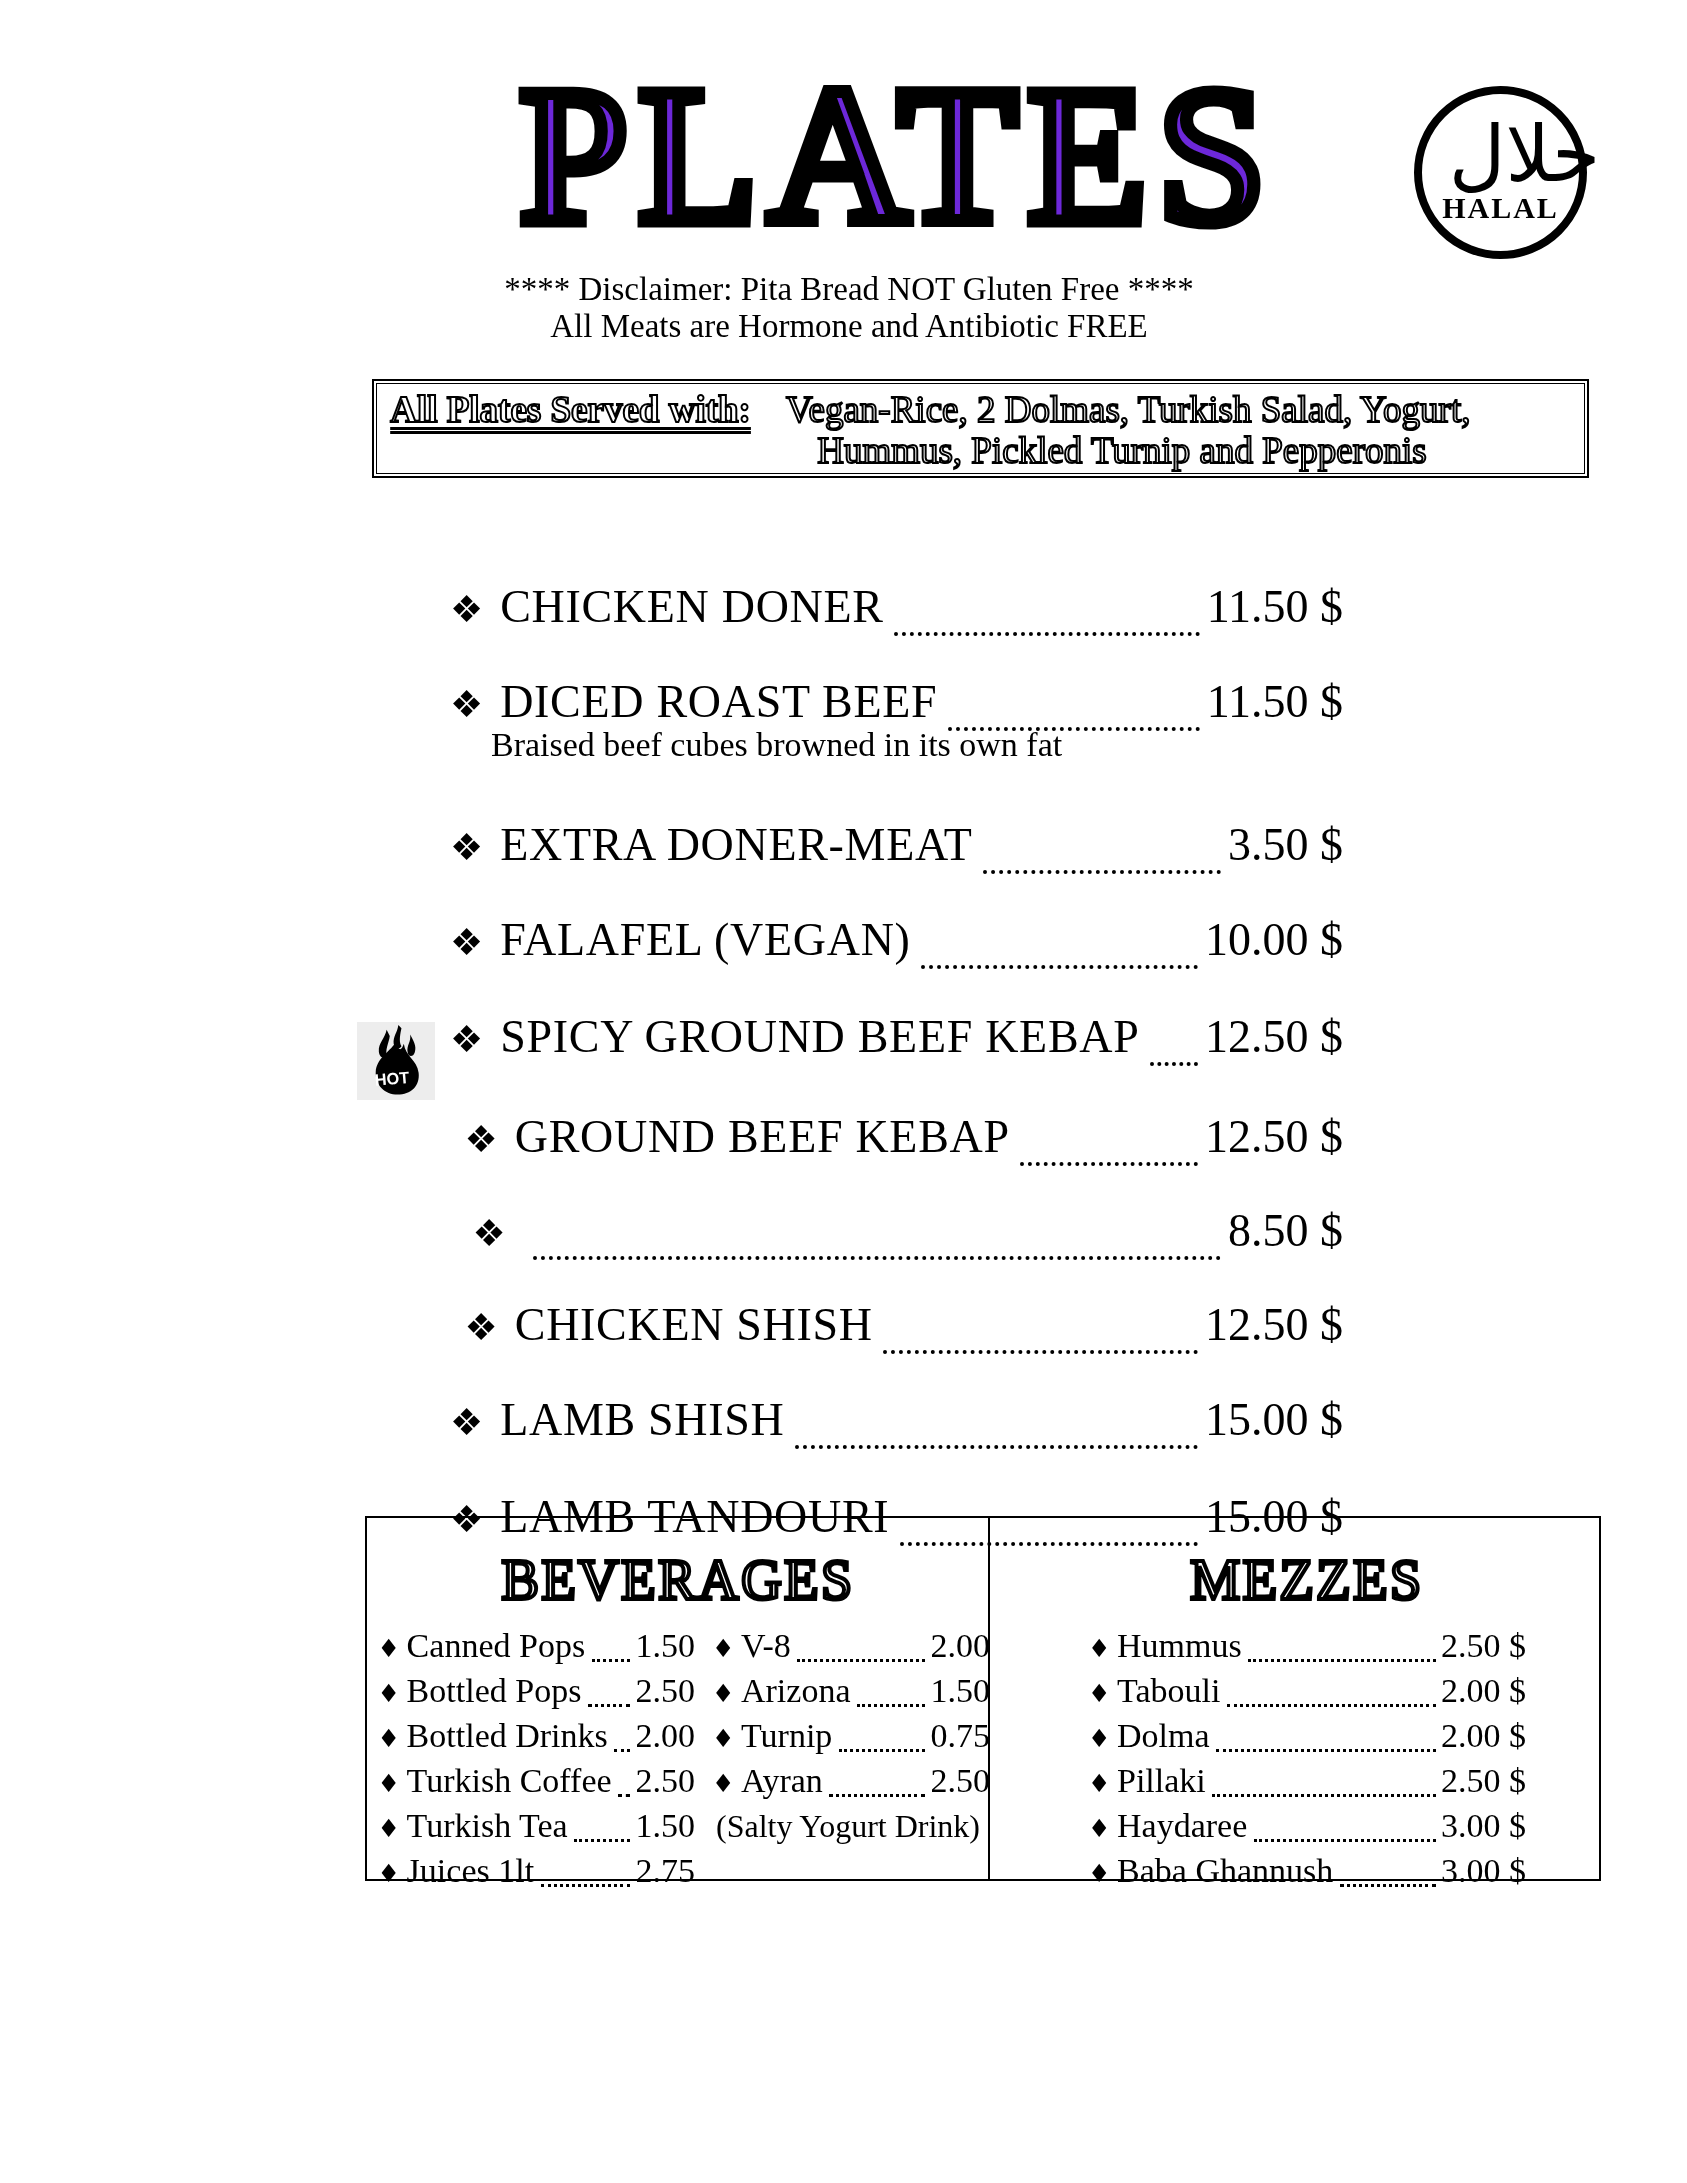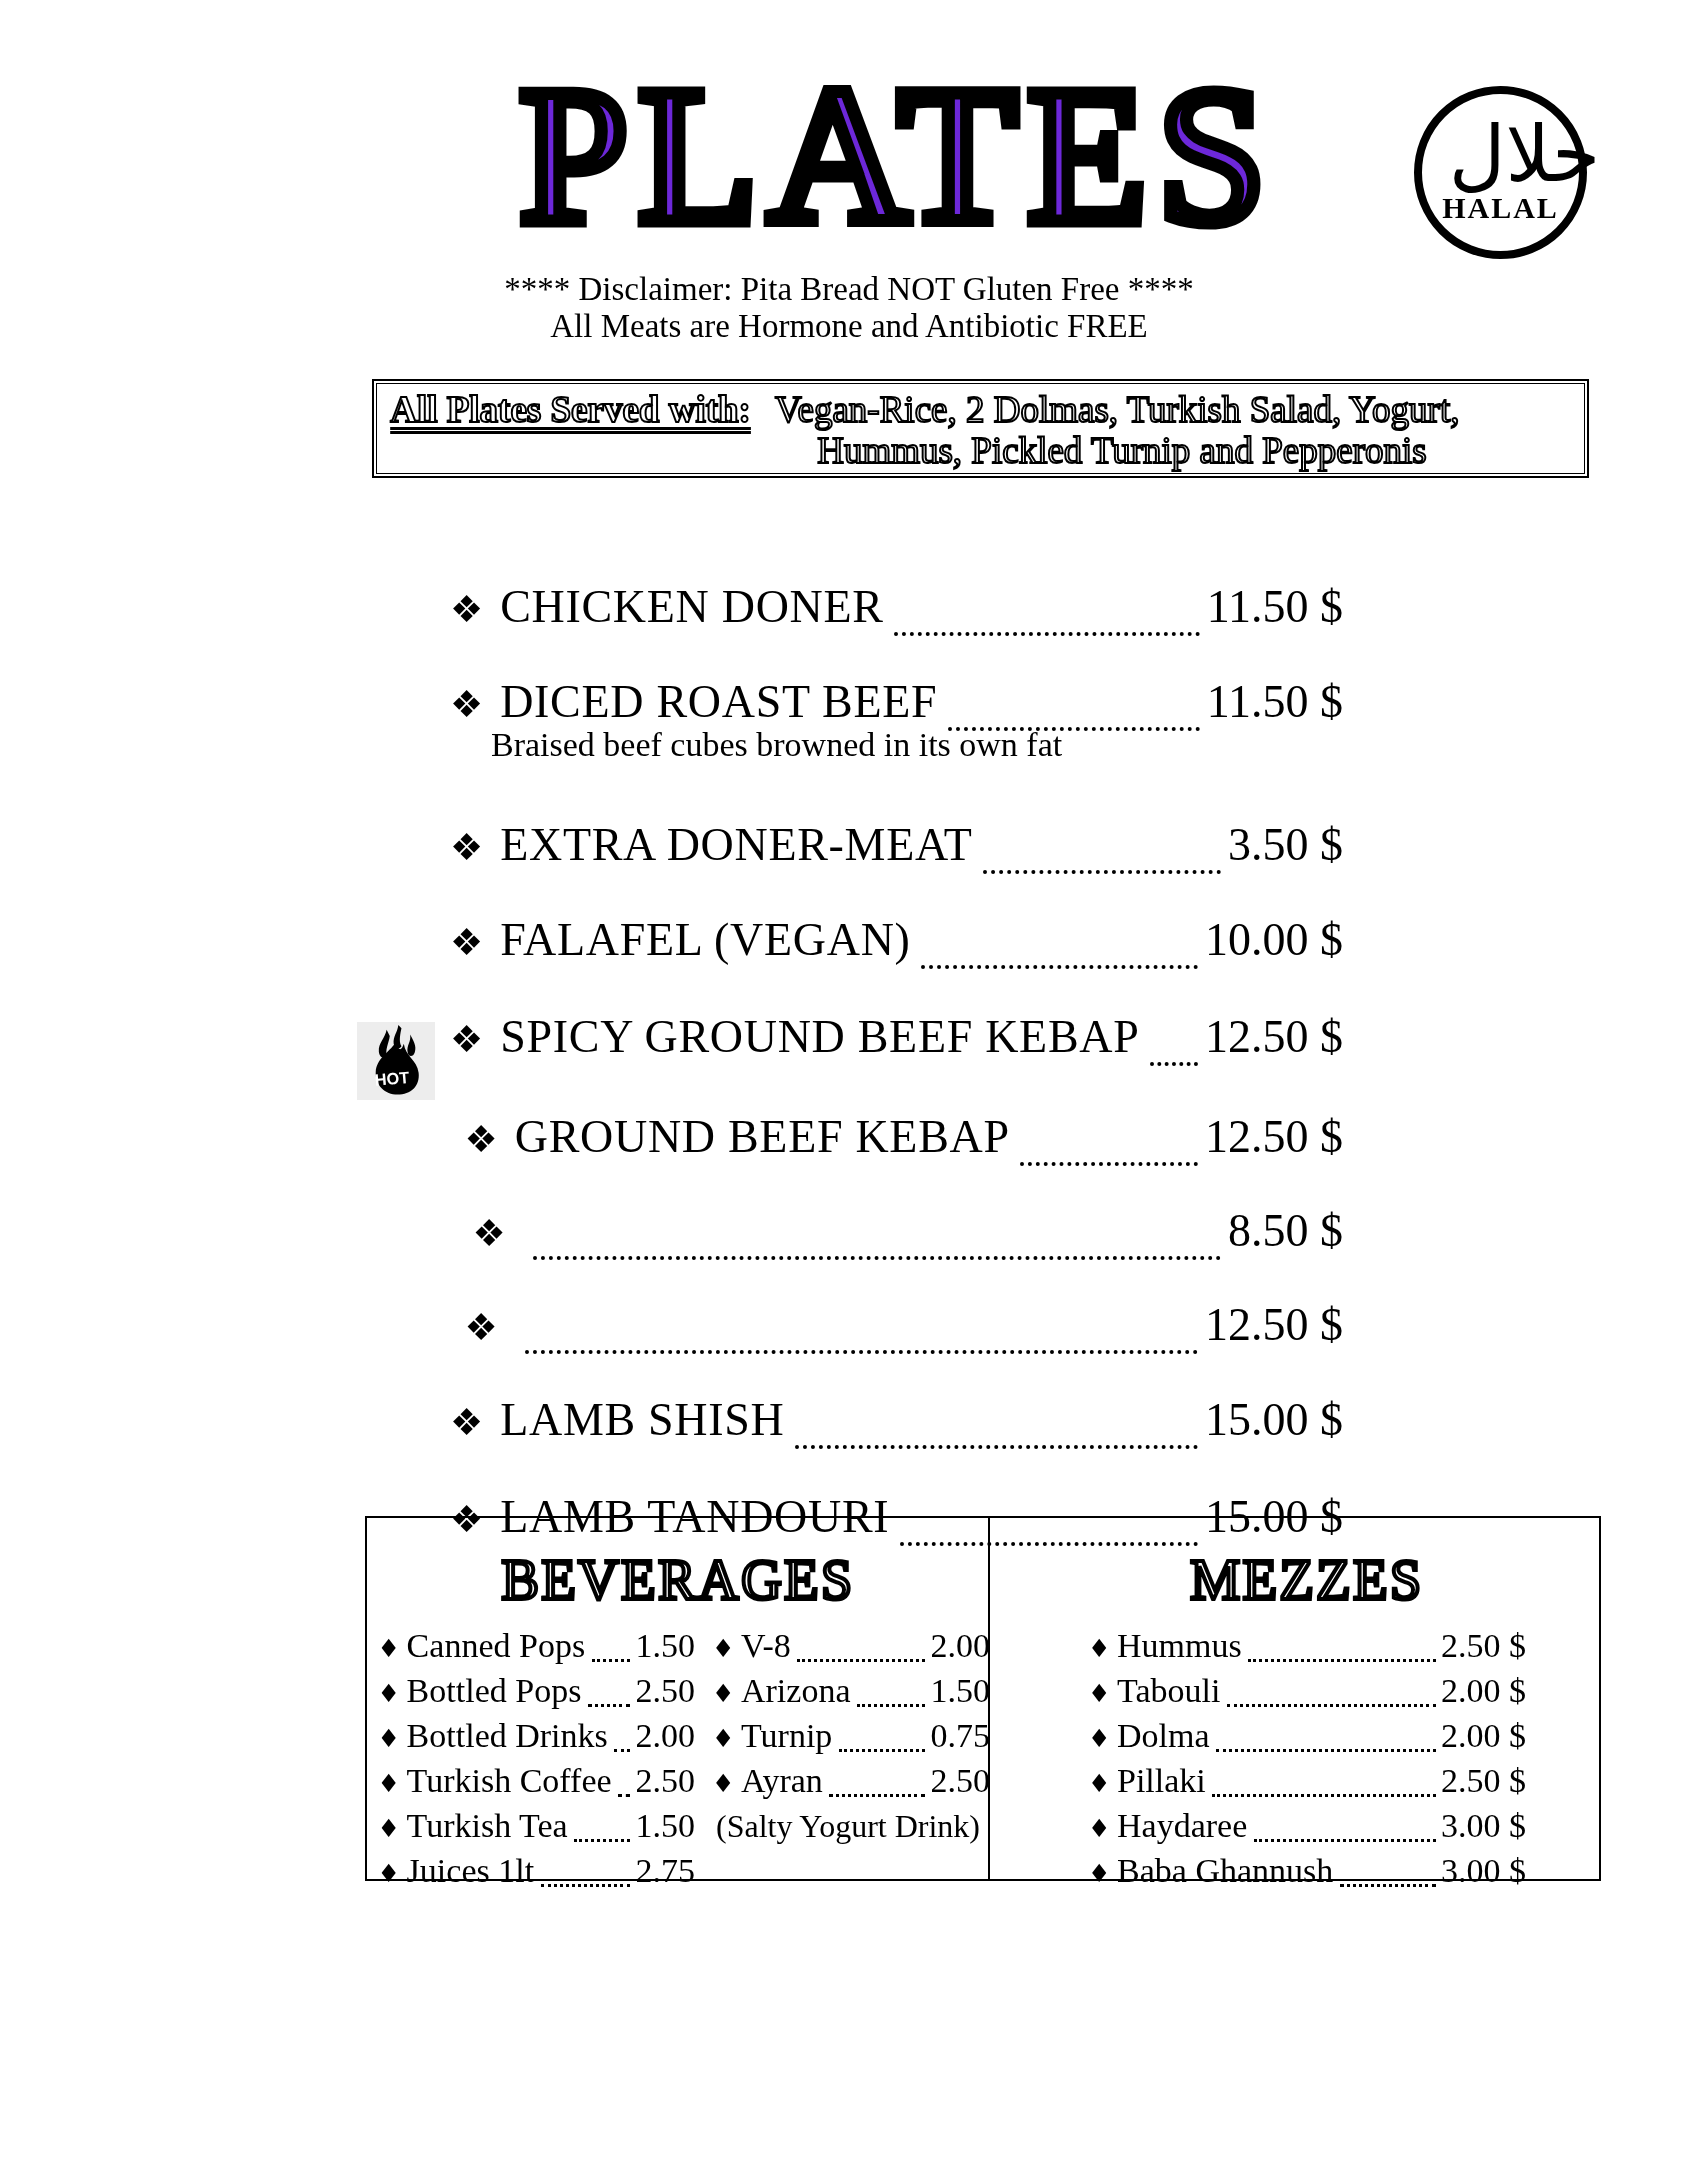--- a/index.html
+++ b/index.html
@@ -62,21 +62,21 @@
     border:1.3px solid #000;
     padding:5.3px 6.6px 0 13.2px;box-sizing:border-box;
     font-size:37px;line-height:41px;white-space:nowrap;
   }
   .served-label{
     font-weight:bold;
     text-decoration:underline;
     text-decoration-style:double;
     text-decoration-thickness:3.3px;
     text-underline-offset:5.3px;
-    margin-right:24px;
+    margin-right:35px;
   }
   .served-line2{padding-left:427px;}
 
   
   .plate-row{
     position:absolute;left:450px;right:344px;height:61px;
     display:flex;align-items:baseline;
     font-size:46px;line-height:1;white-space:nowrap;
   }
   .plate-bullet{
@@ -213,20 +213,21 @@
   </div>
 
   <div class="plate-row indent-2" style="top:1208px">
     <span class="plate-bullet">❖</span>
     <span class="dots"></span>
     <span class="plate-price">8.50 $</span>
   </div>
 
   <div class="plate-row indent-1" style="top:1302px">
     <span class="plate-bullet">❖</span>
+    <span class="plate-name">CHICKEN SHISH</span>
     <span class="dots"></span>
     <span class="plate-price">12.50 $</span>
   </div>
 
   <div class="plate-row" style="top:1397px">
     <span class="plate-bullet">❖</span>
     <span class="plate-name">LAMB SHISH</span>
     <span class="dots"></span>
     <span class="plate-price">15.00 $</span>
   </div>

